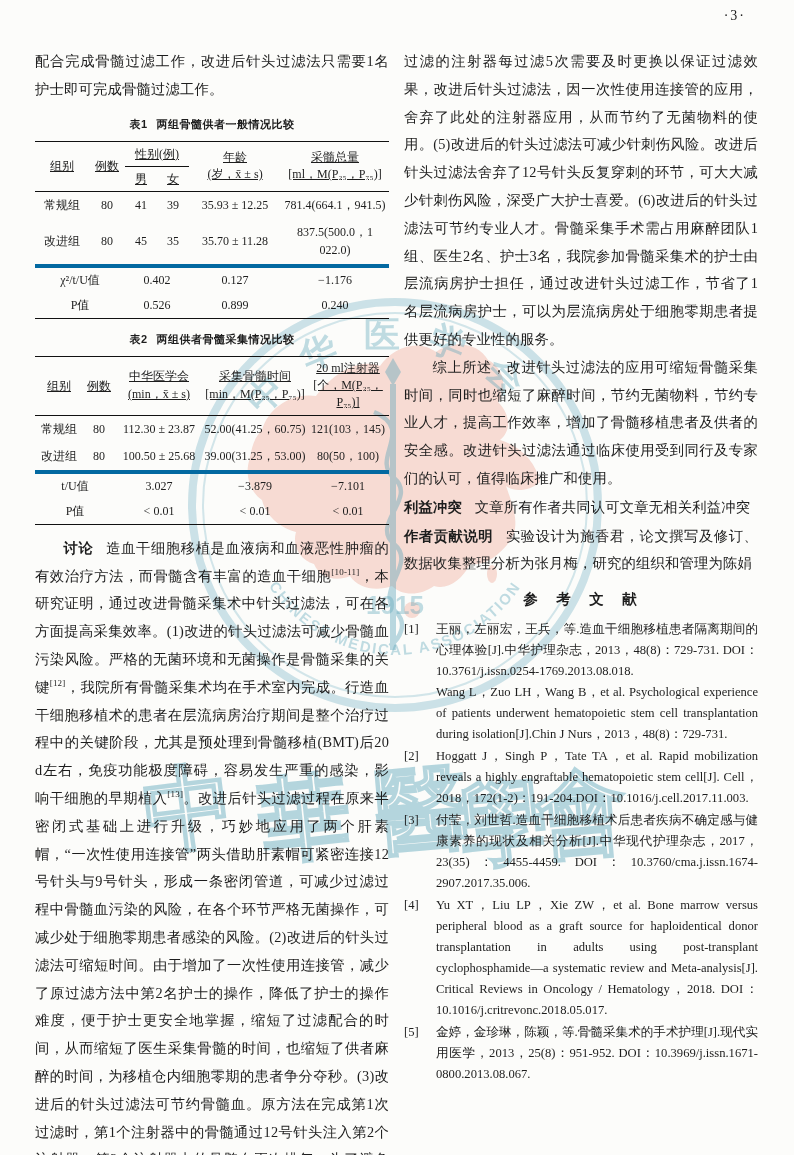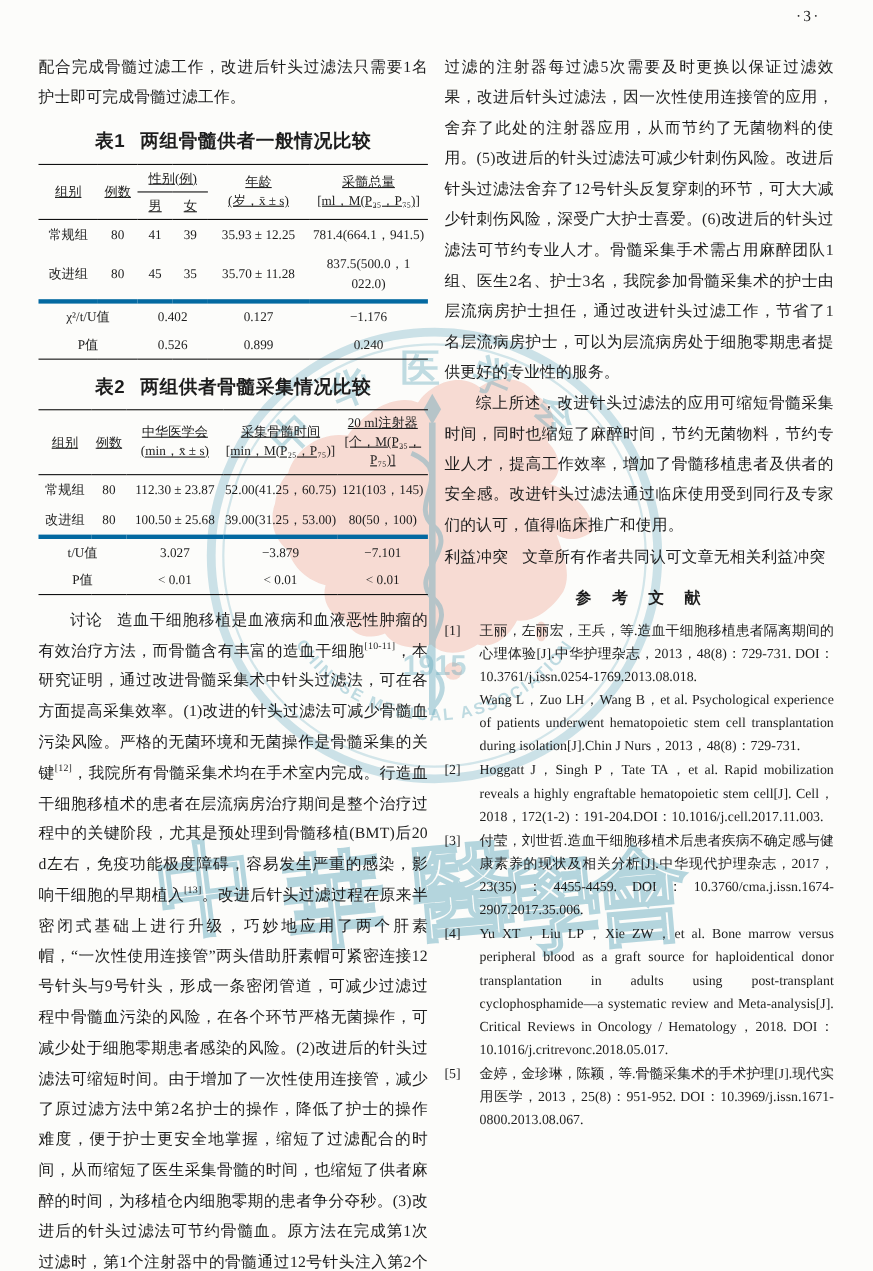--- a/index.html
+++ b/index.html
@@ -13,25 +13,25 @@
   .content{position:absolute;left:35px;top:48px;width:724px;display:flex;gap:15px;z-index:1;}
   .col{width:354px;}
   .page-num{position:absolute;top:8px;right:48px;font-size:14px;letter-spacing:2px;z-index:1;}
 
   p{margin:0;}
   .body-text{
     font-size:14.3px;line-height:27.8px;text-align:justify;
     letter-spacing:0.2px;
   }
   .indent{text-indent:2em;}
-  .cn-label{font-family:"Liberation Sans","DejaVu Sans",sans-serif;font-weight:400;margin-right:0.9em;}
+  .cn-label{font-family:"Liberation Sans","DejaVu Sans",sans-serif;font-weight:700;margin-right:0.9em;}
   sup{font-size:9px;vertical-align:super;line-height:0;}
 
   .table-caption{
-    text-align:center;font-size:17px;font-weight:700;margin:13px 0 9px;
+    text-align:center;font-size:11px;font-weight:700;margin:13px 0 9px;
     font-family:"Liberation Sans","DejaVu Sans",sans-serif;letter-spacing:0.5px;
   }
   .cap-label{margin-right:0.8em;}
   table.data-table{
     width:100%;border-collapse:collapse;table-layout:fixed;
     font-size:12px;line-height:1.5;
     border-top:1.6px solid #111;border-bottom:1.6px solid #111;
     margin-bottom:6px;
   }
   table.data-table th,table.data-table td{
@@ -236,20 +236,23 @@
     </div>
 
     <div class="col">
 
       <p class="body-text">过滤的注射器每过滤5次需要及时更换以保证过滤效果，改进后针头过滤法，因一次性使用连接管的应用，舍弃了此处的注射器应用，从而节约了无菌物料的使用。(5)改进后的针头过滤法可减少针刺伤风险。改进后针头过滤法舍弃了12号针头反复穿刺的环节，可大大减少针刺伤风险，深受广大护士喜爱。(6)改进后的针头过滤法可节约专业人才。骨髓采集手术需占用麻醉团队1组、医生2名、护士3名，我院参加骨髓采集术的护士由层流病房护士担任，通过改进针头过滤工作，节省了1名层流病房护士，可以为层流病房处于细胞零期患者提供更好的专业性的服务。</p>
       <p class="body-text indent">综上所述，改进针头过滤法的应用可缩短骨髓采集时间，同时也缩短了麻醉时间，节约无菌物料，节约专业人才，提高工作效率，增加了骨髓移植患者及供者的安全感。改进针头过滤法通过临床使用受到同行及专家们的认可，值得临床推广和使用。</p>
 
       <p class="body-text meta-line">
         <span class="cn-label">利益冲突</span><span>文章所有作者共同认可文章无相关利益冲突</span>
       </p>
+      <p class="body-text meta-line">
+        <span class="cn-label">作者贡献说明</span><span>实验设计为施香君，论文撰写及修订、数据收集整理分析为张月梅，研究的组织和管理为陈娟</span>
+      </p>
 
       <div class="ref-heading">参　考　文　献</div>
 
       <div>
         <div class="ref-item">
           <div class="ref-num">[1]</div>
           <div class="ref-body">
             <p>王丽，左丽宏，王兵，等.造血干细胞移植患者隔离期间的心理体验[J].中华护理杂志，2013，48(8)：729-731. DOI：10.3761/j.issn.0254-1769.2013.08.018.</p>
             <p>Wang L，Zuo LH，Wang B，et al. Psychological experience of patients underwent hematopoietic stem cell transplantation during isolation[J].Chin J Nurs，2013，48(8)：729-731.</p>
           </div>

